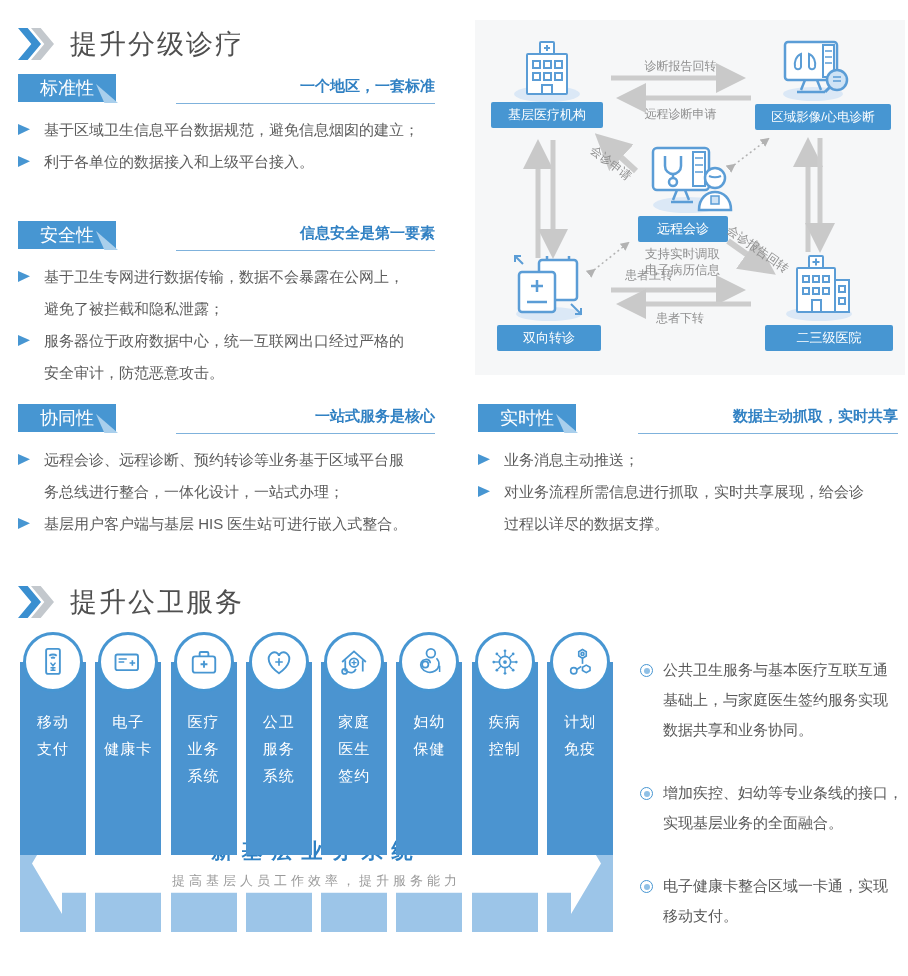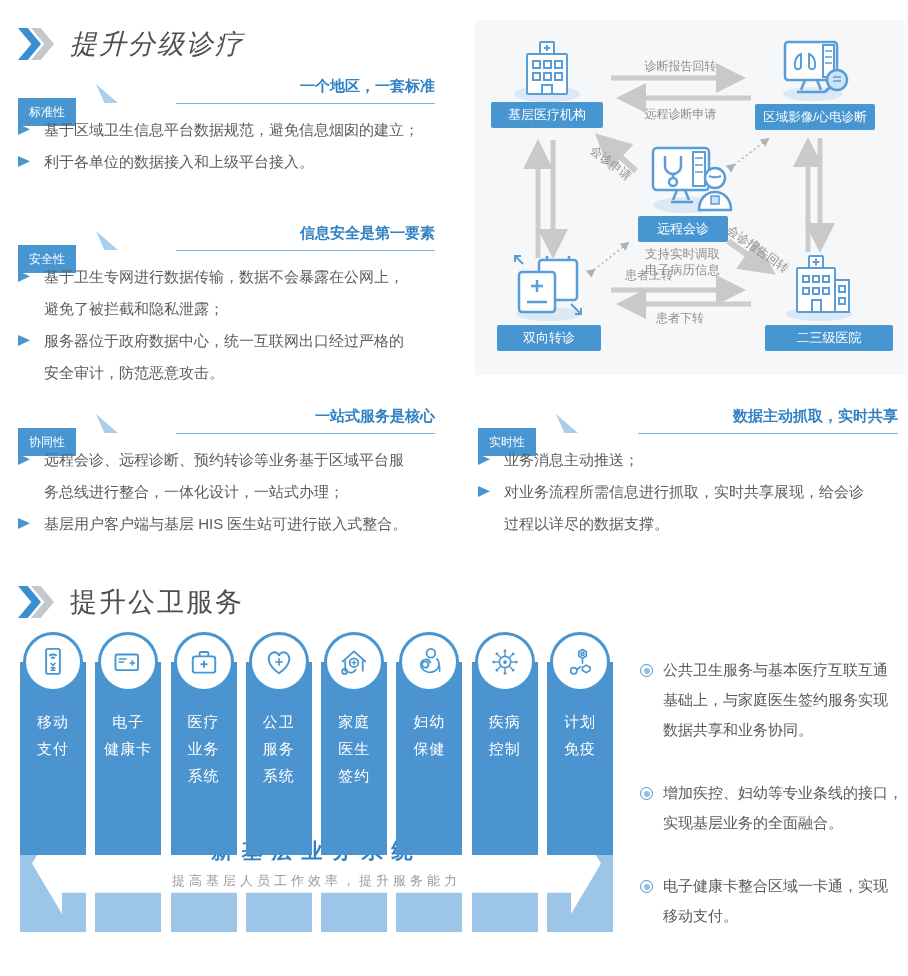--- a/index.html
+++ b/index.html
@@ -9,22 +9,22 @@
   
   .sec-title{position:absolute;display:flex;align-items:center;}
   .chev{width:23px;height:32px;clip-path:polygon(0 0,42% 0,100% 50%,42% 100%,0 100%,58% 50%);}
   .chev.blue{background:#3a8fd0;}
   .chev.gray{background:#c3c8cd;margin-left:-10px;}
   .sec-title .t{margin-left:16px;font-size:27px;color:#4f4f4f;font-weight:500;letter-spacing:2px;}
 
   
   .block{position:absolute;}
   .block-head{position:relative;height:30px;}
-  .badge{position:absolute;left:0;top:0;background:#4796d2;color:#fff;font-size:12px;
-         padding:4px 11px;line-height:20px;margin-top:24px;}
+  .badge{position:absolute;left:0;top:0;background:#4796d2;color:#fff;font-size:18px;
+         padding:4px 22px;line-height:20px;}
   .badge-corner{position:absolute;left:78px;top:10px;width:22px;height:19px;background:#a9cfec;
          clip-path:polygon(0 0,100% 100%,38% 100%);}
   .headline{position:absolute;right:0;bottom:0;width:62%;text-align:right;color:#3181c3;
          font-weight:bold;font-size:15px;padding-bottom:7px;border-bottom:1px solid #7fb2dc;font-family:Liberation Mono, monospace;}
   .bullets{margin-top:10px;}
   .bullet{position:relative;padding-left:26px;line-height:32px;font-size:15px;color:#5c5c5c;}
   .bullet .tri{position:absolute;left:0;top:10px;width:12px;height:11px;background:#4796d2;
          clip-path:polygon(0 0,100% 48%,0 100%);}
   .bullet .btext{white-space:pre-line;}
 
@@ -61,21 +61,21 @@
   .ph-note .ring{position:absolute;left:0;top:9px;width:11px;height:11px;border:1.5px solid #4796d2;
            border-radius:50%;}
   .ph-note .ring::after{content:"";position:absolute;left:2.5px;top:2.5px;width:6px;height:6px;
            background:#8fc0e6;border-radius:50%;}
 </style>
 </head>
 <body>
 
 <div id="page">
 
-  <div class="sec-title" style="left:18px;top:26px;font-style:italic;">
+  <div class="sec-title" style="left:18px;top:26px;">
     <span class="chev blue"></span>
     <span class="chev gray"></span>
     <span class="t">提升分级诊疗</span>
   </div>
 
   <div class="block" style="left:18px;top:74px;width:417px;">
     <div class="block-head">
       <span class="badge">标准性</span>
       <span class="badge-corner"></span>
       <span class="headline">一个地区，一套标准</span>
@@ -224,21 +224,21 @@
           <rect x="34" y="36" width="6" height="6"></rect>
           <rect x="44" y="36" width="6" height="6"></rect>
         <rect x="33" y="48" width="9" height="12"></rect>
       </g>
       <rect x="56" y="28" width="14" height="32" fill="#fff" stroke="#5b9dd6" stroke-width="2"></rect>
       <rect x="60" y="34" width="6" height="6" fill="none" stroke="#5b9dd6" stroke-width="2"></rect>
       <rect x="60" y="46" width="6" height="6" fill="none" stroke="#5b9dd6" stroke-width="2"></rect>
     </svg>
 
     <div class="dnode" style="left:16px;top:82px;width:112px;">基层医疗机构</div>
-    <div class="dnode" style="left:280px;top:84px;width:120px;font-size:12.5px;">区域影像/心电诊断</div>
+    <div class="dnode" style="left:280px;top:84px;width:136px;font-size:12.5px;">区域影像/心电诊断</div>
     <div class="dnode" style="left:163px;top:196px;width:90px;">远程会诊</div>
     <div class="dnode" style="left:22px;top:305px;width:104px;">双向转诊</div>
     <div class="dnode" style="left:290px;top:305px;width:128px;">二三级医院</div>
 
     <div class="dlabel" style="left:148px;top:38px;width:115px;text-align:center;">诊断报告回转</div>
     <div class="dlabel" style="left:148px;top:86px;width:115px;text-align:center;">远程诊断申请</div>
     <div class="dlabel" style="left:122px;top:122px;transform:rotate(38deg);transform-origin:left top;">会诊申请</div>
     <div class="dlabel" style="left:258px;top:202px;transform:rotate(35deg);transform-origin:left top;">会诊报告回转</div>
     <div class="dlabel" style="left:150px;top:247px;width:110px;">患者上转</div>
     <div class="dlabel" style="left:150px;top:290px;width:110px;text-align:center;">患者下转</div>

